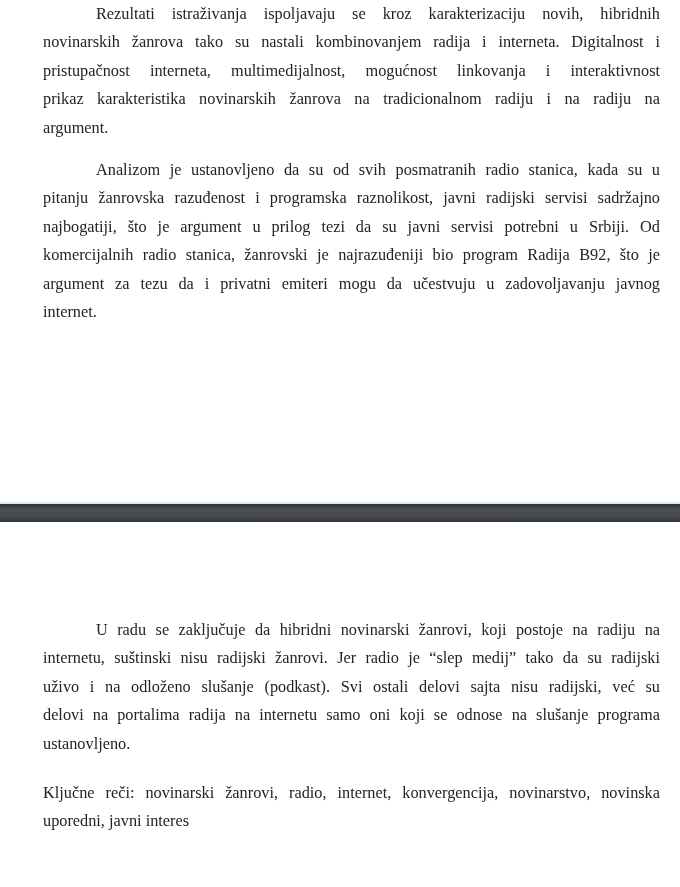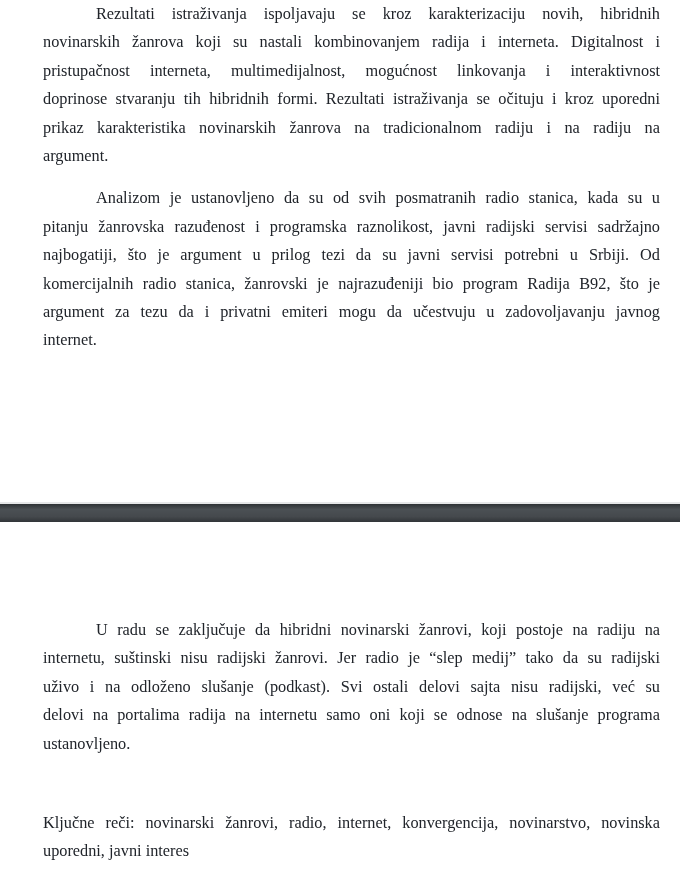--- a/index.html
+++ b/index.html
@@ -25,43 +25,42 @@
     font-size: 16.3px;
     line-height: 28.4px;
     margin: 0 0 14px 0;
   }
   .tline {
     text-align: justify;
     text-align-last: justify;
   }
   .para .tline:last-child { text-align-last: left; }
   .para.indent .tline:first-child { padding-left: 53px; }
-  .para.keywords { margin-top: 51px; margin-bottom: 0; }
+  .para.keywords { margin-top: 21px; margin-bottom: 0; }
   .page-break-bar {
     height: 18px;
     border-top: 2px solid var(--bar-edge, #e6e7e8);
     background: linear-gradient(to bottom,
       #2e3235 0%,
       #4b5054 30%,
       var(--bar-dark, #45494d) 70%,
       #313538 100%);
   }
 </style>
 </head>
 <body>
 
 <div class="viewport">
 
   <div class="page page-1">
 
     <div class="para indent">
       <div class="tline">Rezultati istraživanja ispoljavaju se kroz karakterizaciju novih, hibridnih</div>
-      <div class="tline">novinarskih žanrova koji su nastali kombinovanjem radija i interneta. Digitalnost i</div>
+      <div class="tline">novinarskih žanrova tako su nastali kombinovanjem radija i interneta. Digitalnost i</div>
       <div class="tline">pristupačnost interneta, multimedijalnost, mogućnost linkovanja i interaktivnost</div>
-      <div class="tline">doprinose stvaranju tih hibridnih formi. Rezultati istraživanja se očituju i kroz uporedni</div>
       <div class="tline">prikaz karakteristika novinarskih žanrova na tradicionalnom radiju i na radiju na</div>
       <div class="tline">argument.</div>
     </div>
 
     <div class="para indent">
       <div class="tline">Analizom je ustanovljeno da su od svih posmatranih radio stanica, kada su u</div>
       <div class="tline">pitanju žanrovska razuđenost i programska raznolikost, javni radijski servisi sadržajno</div>
       <div class="tline">najbogatiji, što je argument u prilog tezi da su javni servisi potrebni u Srbiji. Od</div>
       <div class="tline">komercijalnih radio stanica, žanrovski je najrazuđeniji bio program Radija B92, što je</div>
       <div class="tline">argument za tezu da i privatni emiteri mogu da učestvuju u zadovoljavanju javnog</div>

